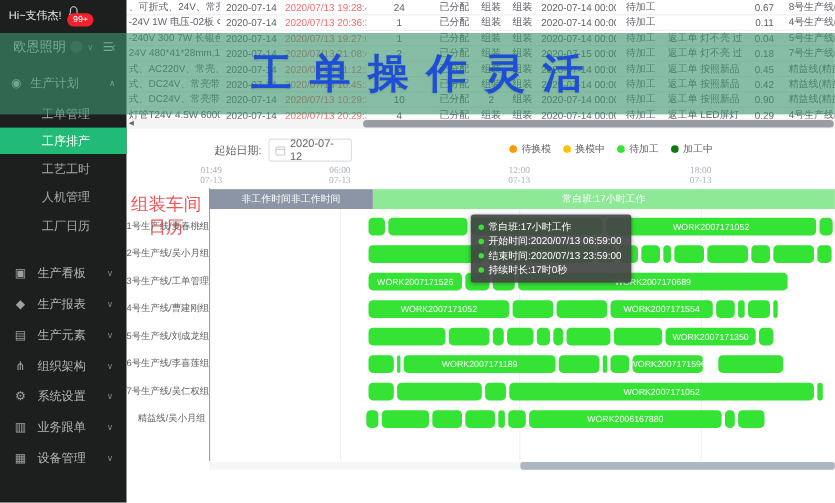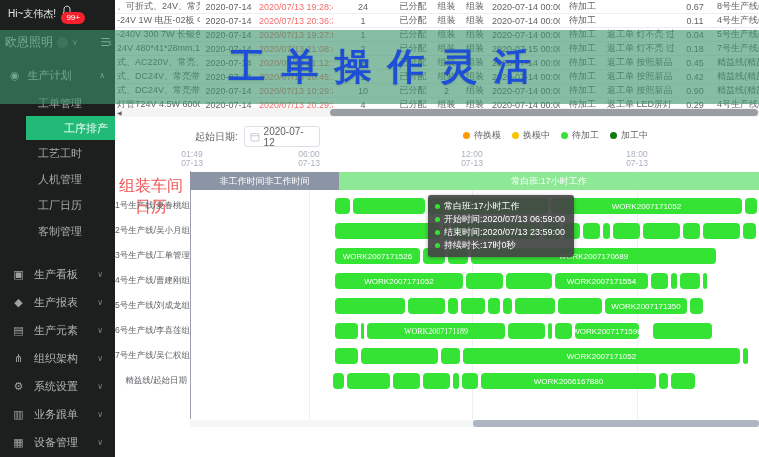--- a/index.html
+++ b/index.html
@@ -8,31 +8,31 @@
   .app { position:relative; width:759px; height:457px; }
 
   
   .sidebar { position:absolute; left:0; top:0; width:115px; height:457px;
     background:#1d1f1e; color:#b9bcba; z-index:5; }
   .user-row { height:28px; display:flex; align-items:center; padding:0 8px; position:relative; }
   .greeting { color:#e8e9e8; font-size:10px; }
   .bell { position:absolute; right:42px; top:5px; width:12px; height:12px; }
   .badge { position:absolute; right:30px; top:12px; background:#f5222d; color:#fff;
     font-size:8px; padding:1px 5px; border-radius:8px; line-height:10px; }
-  .company-row { height:28px; display:flex; align-items:center; padding:0 5px; gap:4px;
+  .company-row { height:28px; display:flex; align-items:center; padding:0 12px; gap:4px;
     font-size:12px; color:#cfd2d0; }
   .company-logo { width:11px; height:11px; border-radius:50%; background:#3b3f3d; display:inline-block; }
   .chev { font-size:8px; color:#8b8f8d; }
   .collapse { margin-left:auto; font-size:11px; color:#cfd2d0; letter-spacing:-2px; }
   .menu-head { height:30px; display:flex; align-items:center; gap:8px; padding:0 10px;
     font-size:11px; color:#c2c5c3; margin-top:4px; }
   .menu-head .caret { margin-left:auto; font-size:8px; }
   .sub-item { height:26px; display:flex; align-items:center; padding-left:38px;
     font-size:11px; color:#a7aaa8; cursor:pointer; }
-  .sub-item.active { background:#21ba77; color:#fff; height:24px;margin-left:26px; }
+  .sub-item.active { background:#21ba77; color:#fff; height:24px; }
   .main-item { height:28px; display:flex; align-items:center; gap:9px; padding:0 12px;
     font-size:11px; color:#b3b6b4; cursor:pointer; }
   .main-item .glyph { width:13px; font-size:11px; color:#9ea19f; text-align:center; }
   .main-item .caret { margin-left:auto; font-size:8px; color:#7e8280; }
   .main-group { margin-top:16px; }
 
   
   .content { position:absolute; left:115px; top:0; width:644px; height:457px; background:#fff; }
 
   
@@ -49,21 +49,21 @@
   
   .gantt { position:absolute; left:0; top:118px; width:644px; height:339px; background:#fff; }
   .date-ctl { position:absolute; left:80px; top:8px; display:flex; align-items:center; gap:6px; }
   .date-ctl .lbl { font-size:10px; color:#606266; }
   .date-input { width:76px; height:21px; border:1px solid #dcdfe6; border-radius:3px;
     display:flex; align-items:center; gap:4px; padding:0 5px; font-size:10px; color:#606266; }
   .legend { position:absolute; left:348px; top:11px; display:flex; gap:11px; }
   .legend-item { display:flex; align-items:center; gap:4px; font-size:9px; color:#606266; }
   .dot { width:7px; height:7px; border-radius:50%; display:inline-block; }
 
-  .axis { position:absolute; left:75px; top:32px; width:569px; height:20px; }
+  .axis { position:absolute; left:75px; top:32px; width:569px; height:20px;font-family:Liberation Serif, serif; }
   .tick { position:absolute; transform:translateX(-50%); text-align:center;
     font-size:8.5px; color:#aab0bd; line-height:9px; }
   .grid { position:absolute; left:75px; top:53px; width:569px; height:248px; }
   .grid .vline { position:absolute; top:0; bottom:0; width:1px; background:#eef0f4; }
   .grid .axisline { position:absolute; left:0; top:0; bottom:0; width:1px; background:#9aa0ab; }
 
   .cal-row { position:absolute; left:0; top:54px; width:644px; height:18px; }
   .cal-label { position:absolute; left:0; width:72px; text-align:center; top:4px;
     font-size:16px; color:#f15555; }
   .cal-plot { position:absolute; left:75px; top:0; width:569px; height:18px; }
@@ -119,21 +119,20 @@
       <span class="glyph">◉</span>
       <span>生产计划</span>
       <span class="caret">∧</span>
     </div>
     <div id="submenu">
         <div class="sub-item">工单管理</div>
         <div class="sub-item active">工序排产</div>
         <div class="sub-item">工艺工时</div>
         <div class="sub-item">人机管理</div>
         <div class="sub-item">工厂日历</div>
-        <div class="sub-item">客制管理</div>
       </div>
     <div class="main-group" id="mainmenu">
         <div class="main-item">
           <span class="glyph">▣</span>
           <span>生产看板</span>
           <span class="caret">∨</span>
         </div>
         <div class="main-item">
           <span class="glyph">◆</span>
           <span>生产报表</span>
@@ -414,40 +413,40 @@
               <div class="bar" style="left: 368px; width: 44px; background: rgb(53, 227, 53);"></div>
               <div class="bar" style="left: 415px; width: 82px; background: rgb(53, 227, 53);">WORK2007171350</div>
               <div class="bar" style="left: 500px; width: 13px; background: rgb(53, 227, 53);"></div>
             </div>
           </div>
           <div class="g-row">
             <div class="g-label">6号生产线/李喜莲组</div>
             <div class="g-plot">
               <div class="bar" style="left: 145px; width: 23px; background: rgb(53, 227, 53);"></div>
               <div class="bar" style="left: 171px; width: 3px; background: rgb(53, 227, 53);"></div>
-              <div class="bar" style="left: 177px; width: 138px; background: rgb(53, 227, 53); font-family: Liberation Serif, serif;">WORK2007171189</div>
+              <div class="bar" style="left: 177px; width: 138px; background: rgb(53, 227, 53);">WORK2007171189</div>
               <div class="bar" style="left: 318px; width: 37px; background: rgb(53, 227, 53);"></div>
               <div class="bar" style="left: 358px; width: 4px; background: rgb(53, 227, 53);"></div>
               <div class="bar" style="left: 365px; width: 17px; background: rgb(53, 227, 53);"></div>
               <div class="bar" style="left: 385px; width: 64px; background: rgb(53, 227, 53);">WORK2007171596</div>
               <div class="bar" style="left: 463px; width: 59px; background: rgb(53, 227, 53);"></div>
             </div>
           </div>
           <div class="g-row">
             <div class="g-label">7号生产线/吴仁权组</div>
             <div class="g-plot">
               <div class="bar" style="left: 145px; width: 23px; background: rgb(53, 227, 53);"></div>
               <div class="bar" style="left: 171px; width: 77px; background: rgb(53, 227, 53);"></div>
               <div class="bar" style="left: 251px; width: 19px; background: rgb(53, 227, 53);"></div>
               <div class="bar" style="left: 273px; width: 277px; background: rgb(53, 227, 53);">WORK2007171052</div>
               <div class="bar" style="left: 553px; width: 5px; background: rgb(53, 227, 53);"></div>
             </div>
           </div>
           <div class="g-row">
-            <div class="g-label">精益线/起始日期</div>
+            <div class="g-label">精益线/吴小月组</div>
             <div class="g-plot">
               <div class="bar" style="left: 143px; width: 11px; background: rgb(53, 227, 53);"></div>
               <div class="bar" style="left: 157px; width: 43px; background: rgb(53, 227, 53);"></div>
               <div class="bar" style="left: 203px; width: 27px; background: rgb(53, 227, 53);"></div>
               <div class="bar" style="left: 233px; width: 27px; background: rgb(53, 227, 53);"></div>
               <div class="bar" style="left: 263px; width: 6px; background: rgb(53, 227, 53);"></div>
               <div class="bar" style="left: 272px; width: 16px; background: rgb(53, 227, 53);"></div>
               <div class="bar" style="left: 291px; width: 175px; background: rgb(53, 227, 53);">WORK2006167880</div>
               <div class="bar" style="left: 469px; width: 9px; background: rgb(53, 227, 53);"></div>
               <div class="bar" style="left: 481px; width: 24px; background: rgb(53, 227, 53);"></div>

